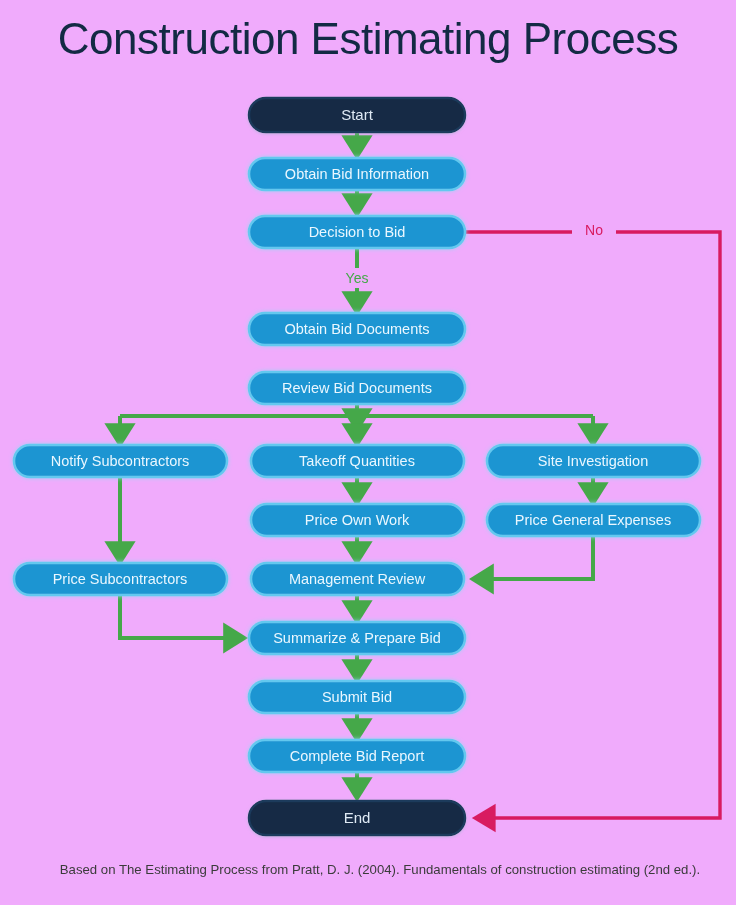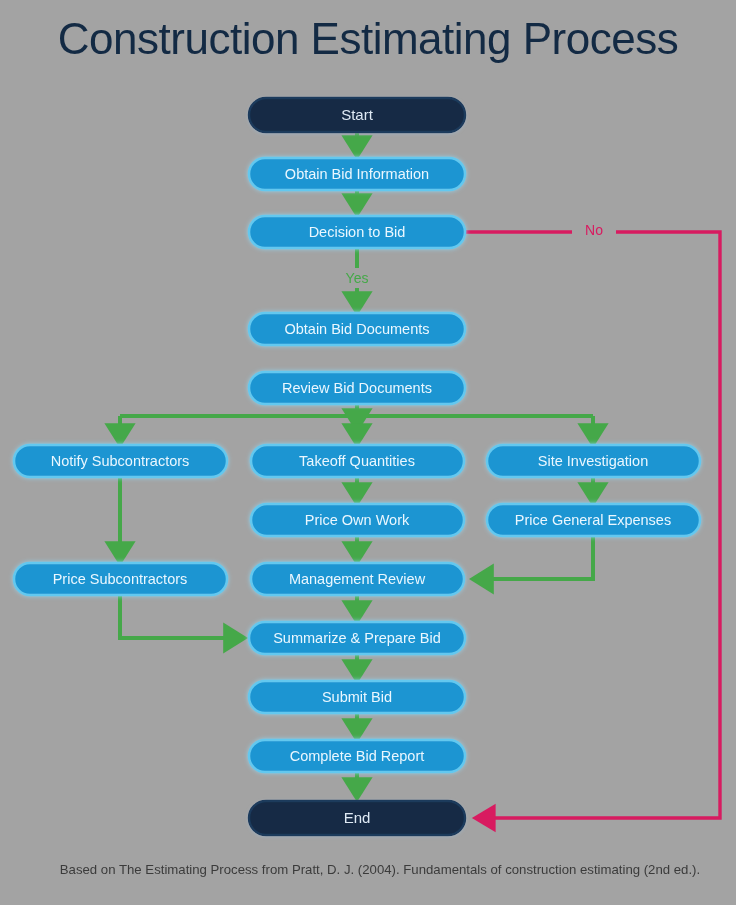--- a/index.html
+++ b/index.html
@@ -11,21 +11,21 @@
     width: 736px;
     height: 905px;
     font-family: "Liberation Sans", sans-serif;
     overflow: hidden;
     position: relative;
   }
   #page {
     position: relative;
     width: 736px;
     height: 905px;
-    background: #a3a3a3;
+    background: #f0abfc;
   }
   .title {
     position: absolute;
     left: 0;
     top: 14px;
     width: 736px;
     text-align: center;
     font-family: "Liberation Sans", sans-serif;
     font-size: 44px;
     font-weight: 400;

